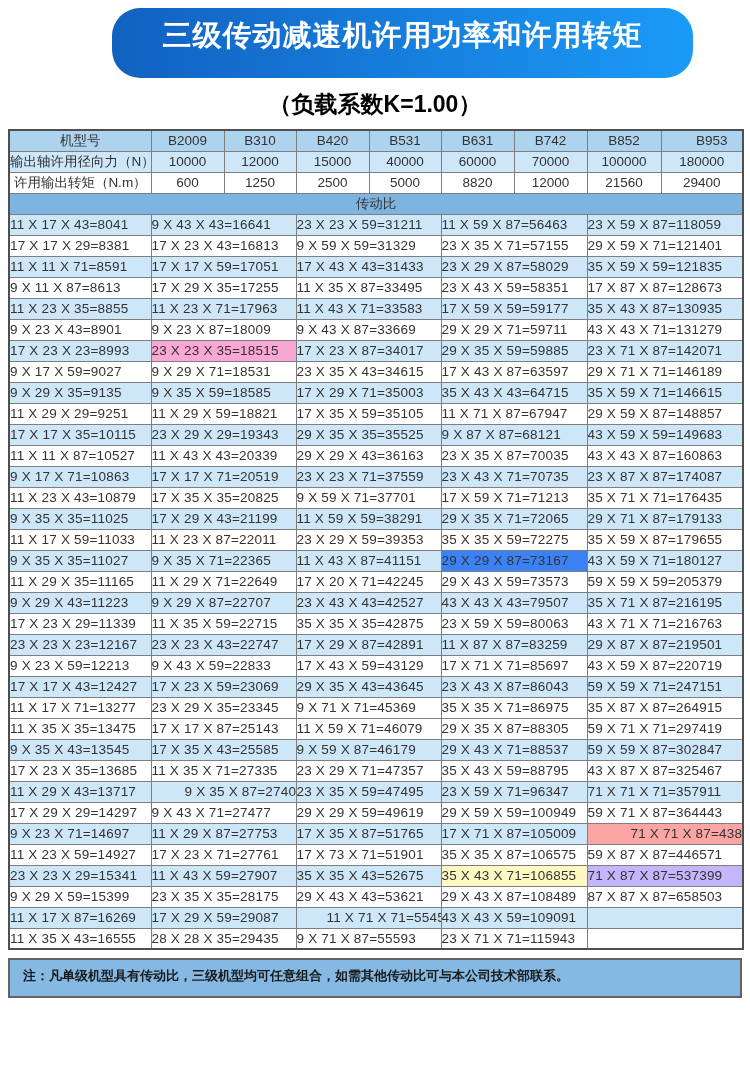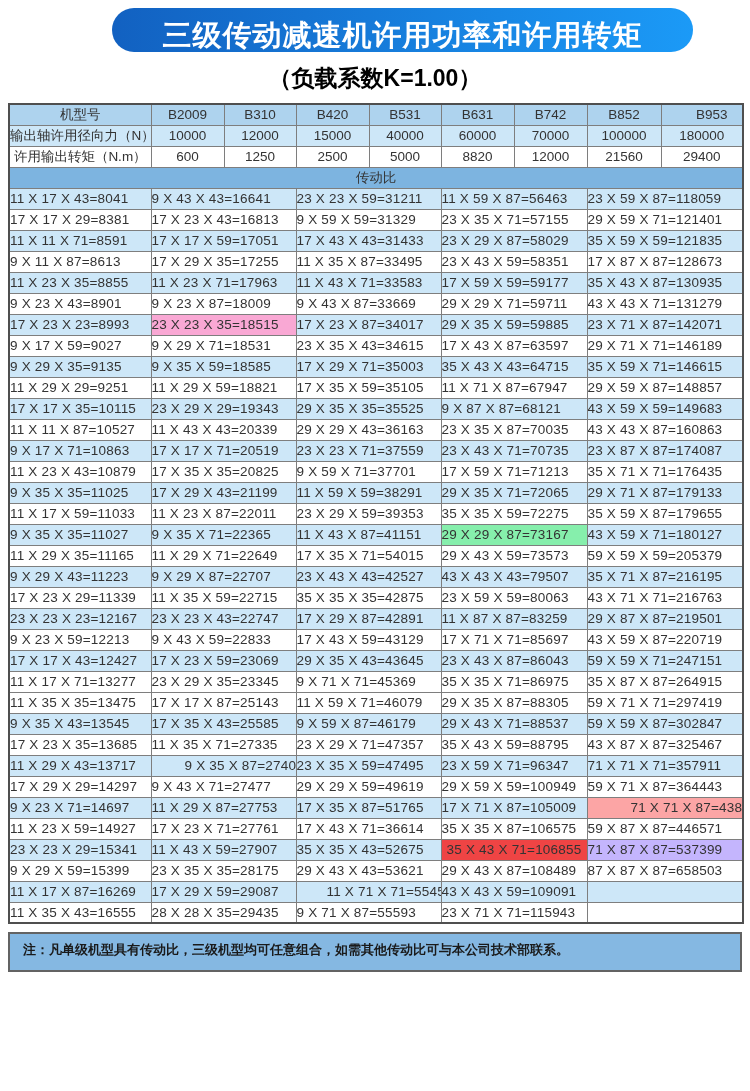--- a/index.html
+++ b/index.html
@@ -5,21 +5,21 @@
   * { box-sizing: border-box; }
   html, body { margin: 0; padding: 0; }
   body {
     width: 750px; height: 1091px;
     background: #ffffff;
     font-family: "Liberation Sans", "DejaVu Sans", sans-serif;
     overflow: hidden;
   }
   .title-pill {
     margin: 8px 0 0 112px;
-    width: 581px; height: 44px;
+    width: 581px; height: 70px;
     border-radius: 28px;
     color: #ffffff;
     font-size: 29px; font-weight: bold;
     text-align: center; line-height: 54px;
     letter-spacing: 1px;
   }
   .subtitle {
     text-align: center;
     margin-top: 11px;
     font-size: 23px; font-weight: bold; color: #000000;
@@ -219,27 +219,27 @@
         <td class="ratio" colspan="1">11 X 17 X 59=11033</td>
         <td class="ratio" colspan="2">11 X 23 X 87=22011</td>
         <td class="ratio" colspan="2">23 X 29 X 59=39353</td>
         <td class="ratio" colspan="2">35 X 35 X 59=72275</td>
         <td class="ratio" colspan="2">35 X 59 X 87=179655</td>
       </tr>
       <tr>
         <td class="ratio" colspan="1" style="background: rgb(205, 231, 248);">9 X 35 X 35=11027</td>
         <td class="ratio" colspan="2" style="background: rgb(205, 231, 248);">9 X 35 X 71=22365</td>
         <td class="ratio" colspan="2" style="background: rgb(205, 231, 248);">11 X 43 X 87=41151</td>
-        <td class="ratio" colspan="2" style="background: #86efac;">29 X 29 X 87=73167</td>
+        <td class="ratio" colspan="2" style="background: #3b82f6;">29 X 29 X 87=73167</td>
         <td class="ratio" colspan="2" style="background: rgb(205, 231, 248);">43 X 59 X 71=180127</td>
       </tr>
       <tr>
         <td class="ratio" colspan="1">11 X 29 X 35=11165</td>
         <td class="ratio" colspan="2">11 X 29 X 71=22649</td>
-        <td class="ratio" colspan="2">17 X 35 X 71=54015</td>
+        <td class="ratio" colspan="2">17 X 20 X 71=42245</td>
         <td class="ratio" colspan="2">29 X 43 X 59=73573</td>
         <td class="ratio" colspan="2">59 X 59 X 59=205379</td>
       </tr>
       <tr>
         <td class="ratio" colspan="1" style="background: rgb(205, 231, 248);">9 X 29 X 43=11223</td>
         <td class="ratio" colspan="2" style="background: rgb(205, 231, 248);">9 X 29 X 87=22707</td>
         <td class="ratio" colspan="2" style="background: rgb(205, 231, 248);">23 X 43 X 43=42527</td>
         <td class="ratio" colspan="2" style="background: rgb(205, 231, 248);">43 X 43 X 43=79507</td>
         <td class="ratio" colspan="2" style="background: rgb(205, 231, 248);">35 X 71 X 87=216195</td>
       </tr>
@@ -316,29 +316,29 @@
       <tr>
         <td class="ratio" colspan="1" style="background: rgb(205, 231, 248);">9 X 23 X 71=14697</td>
         <td class="ratio" colspan="2" style="background: rgb(205, 231, 248);">11 X 29 X 87=27753</td>
         <td class="ratio" colspan="2" style="background: rgb(205, 231, 248);">17 X 35 X 87=51765</td>
         <td class="ratio" colspan="2" style="background: rgb(205, 231, 248);">17 X 71 X 87=105009</td>
         <td class="ratio" colspan="2" style="background: #fca5a5; padding-left: 43px;">71 X 71 X 87=438567</td>
       </tr>
       <tr>
         <td class="ratio" colspan="1">11 X 23 X 59=14927</td>
         <td class="ratio" colspan="2">17 X 23 X 71=27761</td>
-        <td class="ratio" colspan="2">17 X 43 X 71=36614</td>
+        <td class="ratio" colspan="2">17 X 73 X 71=51901</td>
         <td class="ratio" colspan="2">35 X 35 X 87=106575</td>
         <td class="ratio" colspan="2">59 X 87 X 87=446571</td>
       </tr>
       <tr>
         <td class="ratio" colspan="1" style="background: rgb(205, 231, 248);">23 X 23 X 29=15341</td>
         <td class="ratio" colspan="2" style="background: rgb(205, 231, 248);">11 X 43 X 59=27907</td>
         <td class="ratio" colspan="2" style="background: rgb(205, 231, 248);">35 X 35 X 43=52675</td>
-        <td class="ratio" colspan="2" style="background: #ef4444; text-align: center;">35 X 43 X 71=106855</td>
+        <td class="ratio" colspan="2" style="background: #fef9c3;">35 X 43 X 71=106855</td>
         <td class="ratio" colspan="2" style="background: #c4b5fd;">71 X 87 X 87=537399</td>
       </tr>
       <tr>
         <td class="ratio" colspan="1">9 X 29 X 59=15399</td>
         <td class="ratio" colspan="2">23 X 35 X 35=28175</td>
         <td class="ratio" colspan="2">29 X 43 X 43=53621</td>
         <td class="ratio" colspan="2">29 X 43 X 87=108489</td>
         <td class="ratio" colspan="2">87 X 87 X 87=658503</td>
       </tr>
       <tr>

